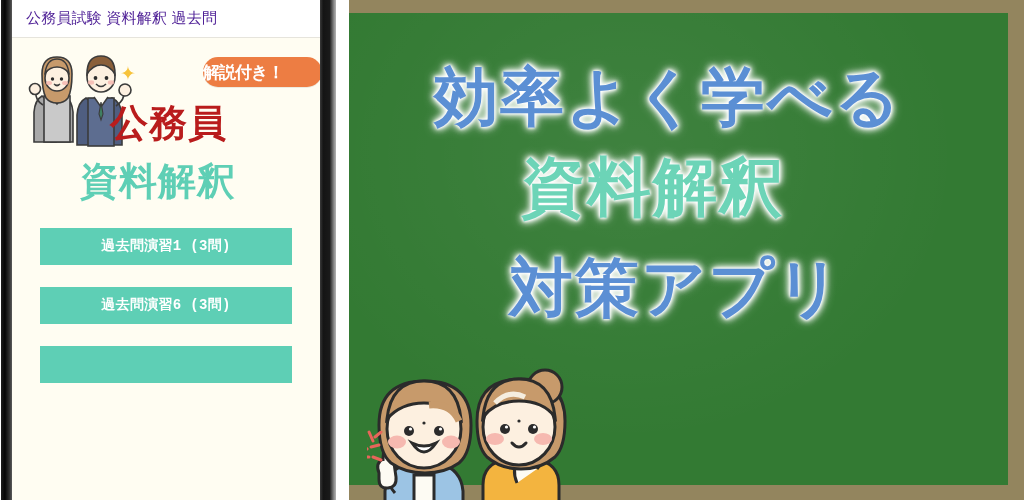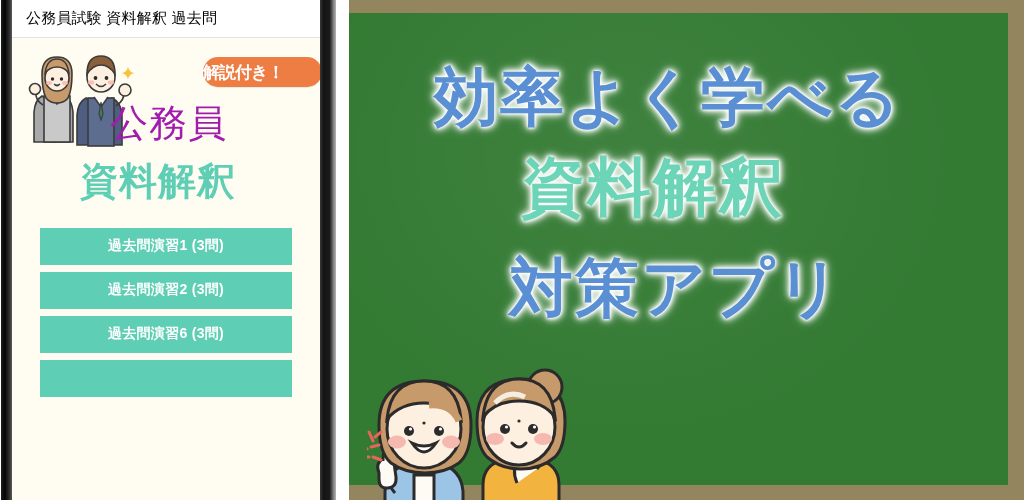--- a/index.html
+++ b/index.html
@@ -15,45 +15,45 @@
   .bezel-left{position:absolute;left:1px;top:0;width:11px;height:500px;
      background:linear-gradient(to right,#1d1d1d 0%,#050505 35%,#2e2e2e 75%,#5b5b5b 100%);}
   .bezel-right{position:absolute;left:320px;top:0;width:16px;height:500px;
      background:linear-gradient(to right,#3a3a3a 0%,#141414 20%,#1a1a1a 60%,#8e8e8e 88%,#b4b4b4 100%);}
 
   .phone-screen{position:absolute;left:12px;top:0;width:308px;height:500px;
      background:#fffdf2;overflow:hidden;}
 
   .app-header{position:absolute;left:0;top:0;width:308px;height:38px;background:#ffffff;
      border-bottom:1px solid #e6e4dc;box-sizing:border-box;}
-  .app-header .ttl{position:absolute;left:14px;top:9px;font-size:15px;color:#000000;
+  .app-header .ttl{position:absolute;left:14px;top:9px;font-size:15px;color:#4c1d95;
      letter-spacing:.2px;white-space:nowrap;}
 
   .hero{position:absolute;left:0;top:38px;width:308px;height:190px;background:#fffdf2;}
 
   
   .badge{position:absolute;left:191px;top:57px;width:119px;height:30px;background:#ed7d43;
      border-radius:16px;box-shadow:0 1px 0 rgba(0,0,0,.07);}
   .badge span{position:absolute;left:0;top:4px;width:119px;text-align:left;color:#fff;
      font-size:17px;font-weight:bold;letter-spacing:-1px;}
 
   
-  .big-orange{position:absolute;left:98px;top:104px;font-size:38px;font-weight:normal;
-     color:#a21caf;letter-spacing:1px;line-height:1;}
+  .big-orange{position:absolute;left:98px;top:104px;font-size:38px;font-weight:bold;
+     color:#b91c1c;letter-spacing:1px;line-height:1;}
   .big-teal{position:absolute;left:68px;top:162px;font-size:38px;font-weight:bold;
      color:#5ecfb5;letter-spacing:1px;line-height:1;}
 
   
   .ill{position:absolute;left:12px;top:48px;width:126px;height:105px;}
   .sparkle{position:absolute;left:108px;top:62px;font-size:19px;color:#f7c33b;}
 
   
   .btn-list{position:absolute;left:0;top:228px;width:308px;}
-  .qbtn{position:relative;margin:0 auto 7px auto;width:252px;height:37px;background:#5ecfb5;
-     border:0;display:block;cursor:pointer;}
+  .qbtn{position:relative;margin:0 auto 22px auto;width:252px;height:37px;background:#5ecfb5;
+     border:0;display:block;cursor:pointer;font-family:Liberation Mono, monospace;}
   .qbtn span{position:absolute;left:0;top:9px;width:252px;text-align:center;color:#ffffff;
      font-size:14px;font-weight:bold;letter-spacing:.3px;}
 
   
   .board-pane{position:absolute;left:349px;top:0;width:688px;height:500px;background:#93855e;overflow:hidden;}
   .board{position:absolute;left:0px;top:13px;width:659px;height:472px;background:#337a33;}
   .board-sheen{position:absolute;left:0;top:0;width:100%;height:100%;
      background:radial-gradient(ellipse at 42% 30%,rgba(255,255,255,.06) 0%,rgba(0,0,0,0) 62%);}
 
   .gl{position:absolute;white-space:nowrap;font-weight:bold;line-height:1;}
@@ -136,23 +136,20 @@
       <div class="badge">
         <span>解説付き！</span>
       </div>
 
       <div class="big-orange">公務員</div>
       <div class="big-teal">資料解釈</div>
 
       <div class="btn-list">
         <button class="qbtn">
             <span>過去問演習1 (3問)</span>
-          </button>
-        <button class="qbtn">
-            <span>過去問演習2 (3問)</span>
           </button>
         <button class="qbtn">
             <span>過去問演習6 (3問)</span>
           </button>
         <button class="qbtn"></button>
       </div>
 
     </div>
   </div>
 

